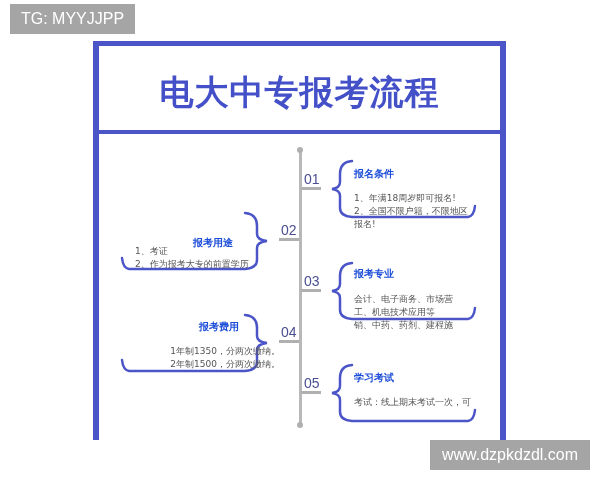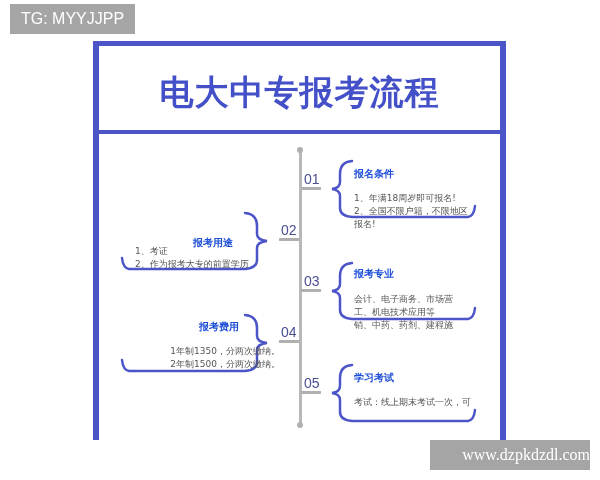--- a/index.html
+++ b/index.html
@@ -14,21 +14,21 @@
   .title { position:absolute; left:99px; top:70px; width:401px; text-align:center;
            color:#4450c8; font-size:34px; font-weight:bold; letter-spacing:1px; }
   .spine { position:absolute; left:299px; top:150px; width:3px; height:275px; background:#b8b8b8; }
   .dot { position:absolute; width:6px; height:6px; border-radius:50%; background:#b0b0b0; }
   .tick { position:absolute; height:3px; width:20px; background:#b0b0b0; }
   .num { position:absolute; font-family:"Liberation Sans", sans-serif; font-size:14px; color:#4a4f8f; }
   .brace { position:absolute; }
   .card-title { position:absolute; color:#1d4ed8; font-size:10px; font-weight:bold; }
   .card-text { position:absolute; color:#555; font-size:9px; line-height:13px;margin-top:8px; }
   .wm { position:absolute; left:430px; top:440px; width:160px; height:30px; background:#a5a5a5;
-        color:#ffffff; font-family:Liberation Serif, serif; font-size:16px; line-height:30px; text-align:right; }
+        color:#ffffff; font-family:Liberation Sans, sans-serif; font-size:16px; line-height:30px; text-align:center; }
   .bottom-white { position:absolute; left:0; top:440px; width:600px; height:40px; background:#fff; }
 </style>
 </head>
 <body>
 
 <div class="tg">TG: MYYJJPP</div>
 
 <div class="frame-top"></div>
 <div class="frame-left"></div>
 <div class="frame-right"></div>

